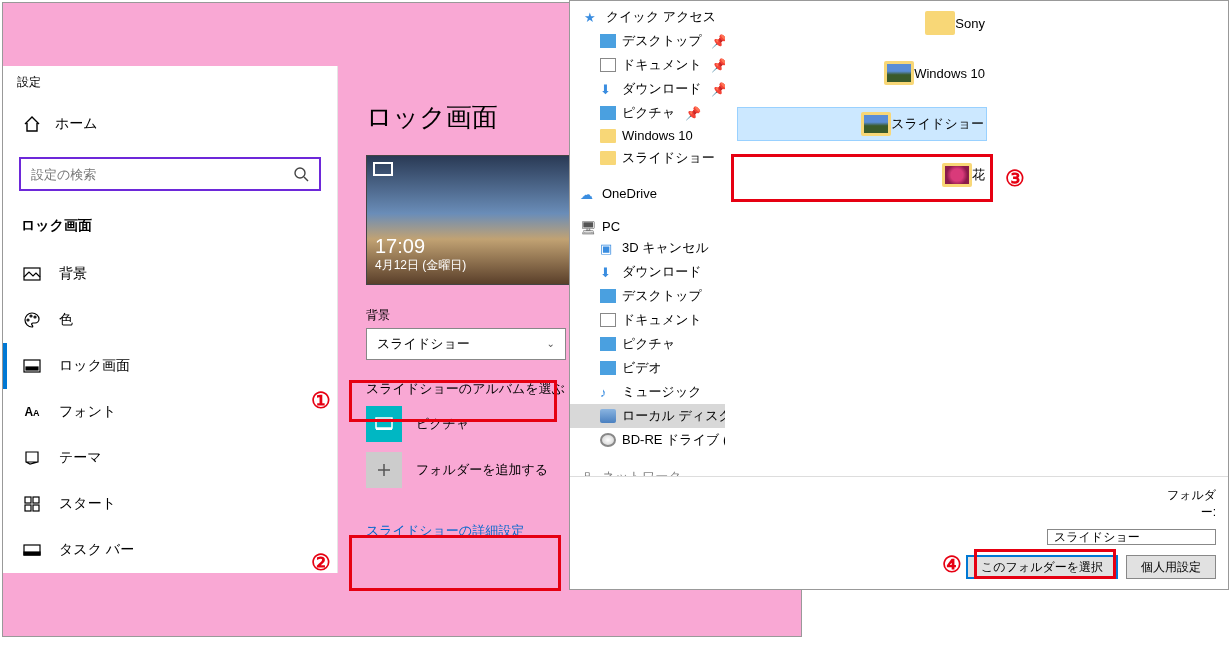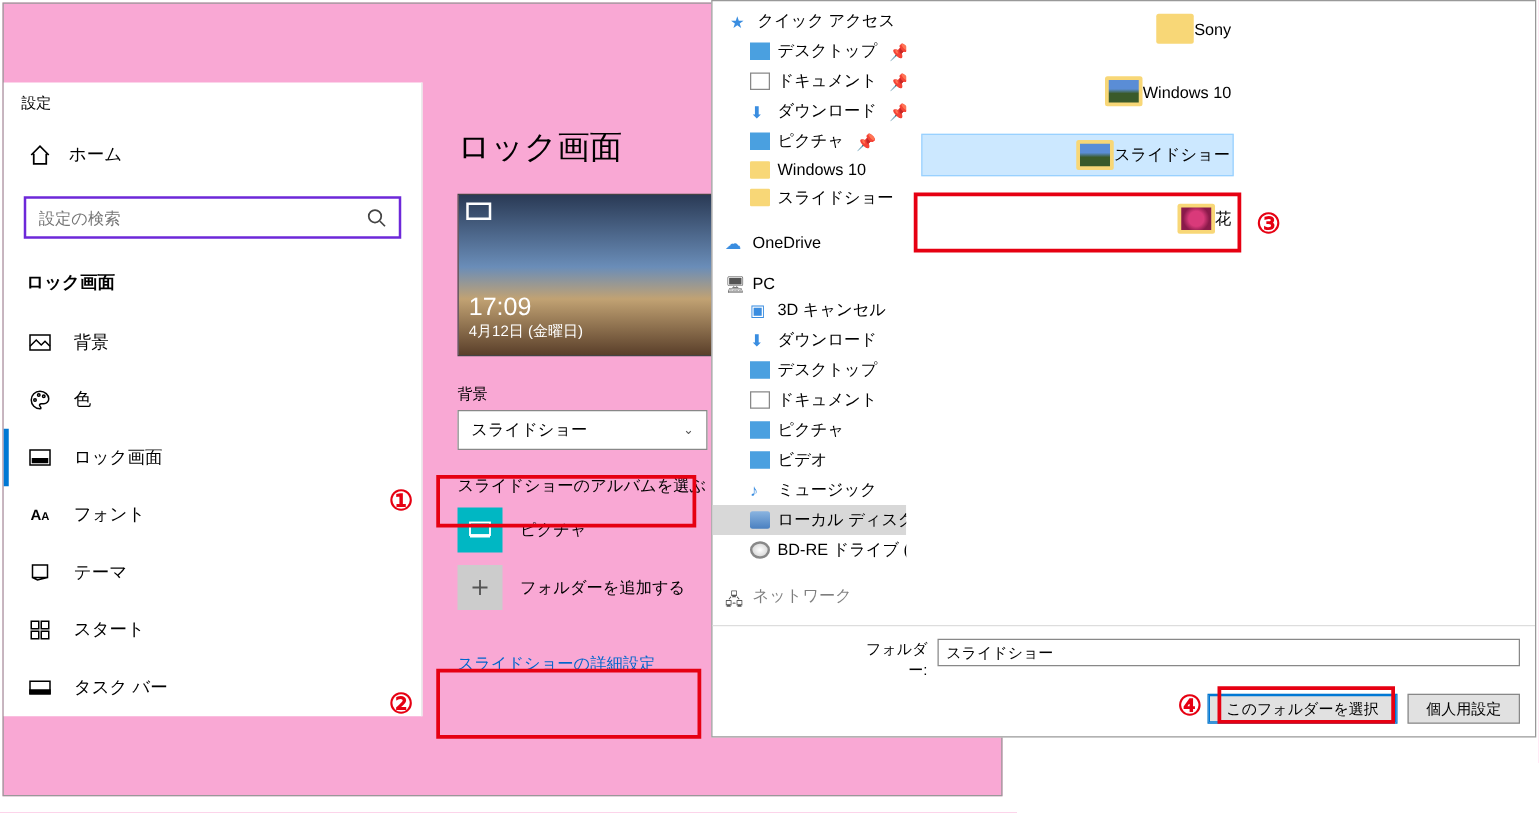--- a/index.html
+++ b/index.html
@@ -43,21 +43,21 @@
   .fd-nav-item.indent { padding-left: 30px; }
   .fd-nav-item.sel { background: #d8d8d8; }
   .fd-nav-section { display: flex; align-items: center; gap: 6px; padding: 6px 6px 2px 10px; margin-top: 10px; }
   .fd-list { flex: 1; padding: 6px 12px; display: flex; flex-direction: column; gap: 18px; position: relative; }
   .fd-folder { display: flex; align-items: center; font-size: 13px; padding: 4px 2px; width: 250px; justify-content: flex-end; }
   .fd-folder.selected { background: #cce8ff; border: 1px solid #99d1ff; }
   .fd-thumb { width: 30px; height: 24px; background: #f8d777; border-radius: 2px; position: relative; flex-shrink: 0; }
   .fd-thumb.img::after { content: ""; position: absolute; top: 3px; left: 3px; right: 3px; bottom: 3px; background: linear-gradient(to bottom, #5a8dd6 40%, #3a5a2a 60%); }
   .fd-thumb.flower::after { content: ""; position: absolute; top: 3px; left: 3px; right: 3px; bottom: 3px; background: radial-gradient(circle, #d93a7a 40%, #8a1a4a 70%); }
   .fd-footer { border-top: 1px solid #ddd; padding: 10px 12px; display: flex; flex-direction: column; gap: 10px; }
-  .fd-row { display: flex; align-items: flex-start; gap: 8px; }
+  .fd-row { display: flex; align-items: flex-end; gap: 8px; flex-direction: column; }
   .fd-row label { font-size: 12px; width: 50px; text-align: right; }
   .fd-row input { flex: 1; border: 1px solid #888; height: 22px; padding: 0 6px; font-size: 12px; }
   .fd-buttons { display: flex; gap: 8px; justify-content: flex-end; }
   .fd-btn { border: 1px solid #888; background: #e1e1e1; height: 24px; padding: 0 14px; font-size: 12px; cursor: pointer; }
   .fd-btn.primary { border: 1px solid #0078d4; box-shadow: inset 0 0 0 1px #0078d4; }
 
   
   .ico { width: 16px; height: 14px; display: inline-block; flex-shrink: 0; }
   .ico.folder { background: #f8d777; border-radius: 1px; }
   .ico.star { color: #3a8de0; }

